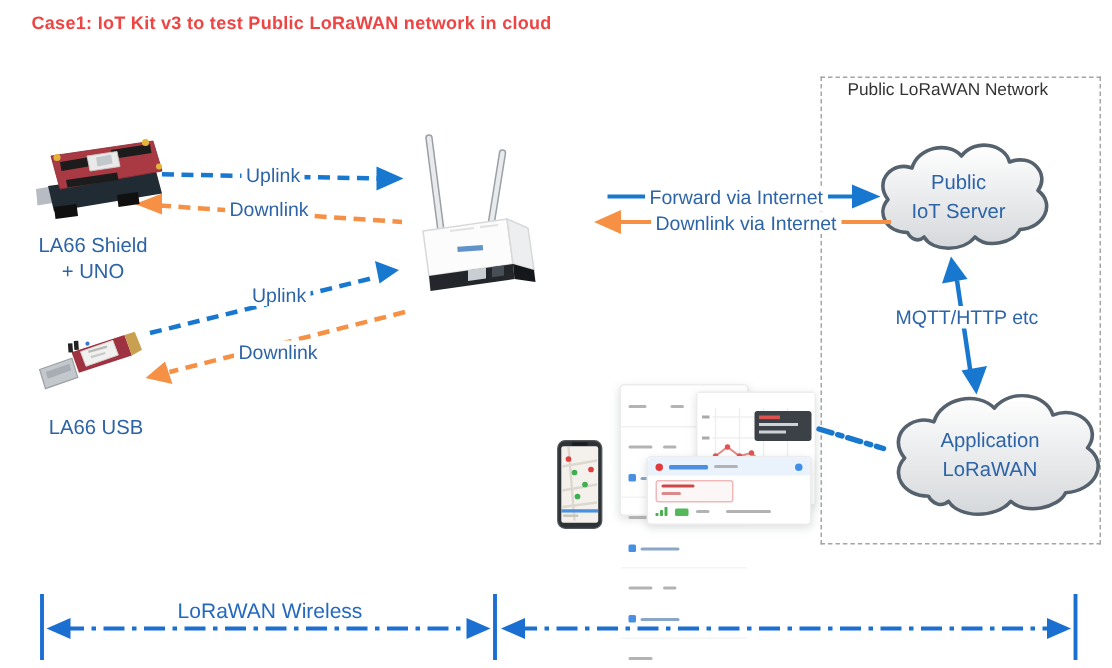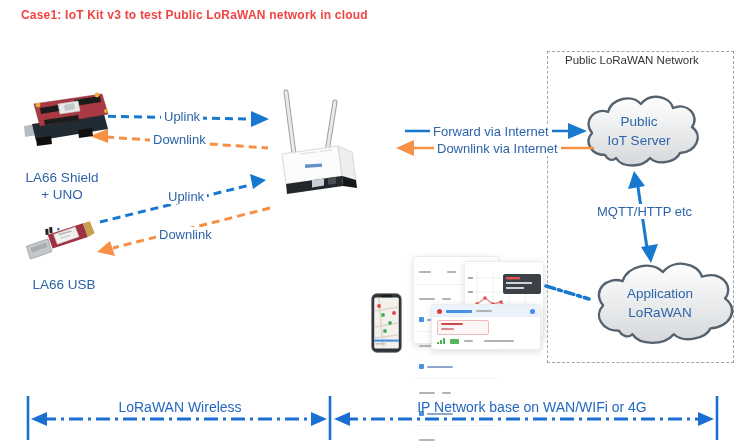--- a/index.html
+++ b/index.html
@@ -143,21 +143,21 @@
     <polygon points="16,26 84,16 90,36 22,48" fill="#a93a44" stroke="#8e2f38" stroke-width="0.6"></polygon>
     <polygon points="22,30 52,25 53,31 23,36" fill="#1c1c1c"></polygon>
     <polygon points="56,22 82,18 83,24 57,28" fill="#1c1c1c"></polygon>
     <polygon points="26,42 60,37 61,42 27,47" fill="#1c1c1c"></polygon>
     <polygon points="40,26 60,23 62,33 42,36" fill="#e9e9e9" stroke="#c9c9c9" stroke-width="0.6"></polygon>
     <polygon points="46,27 56,25 57,31 47,33" fill="#c2c7cb"></polygon>
     <circle cx="20" cy="27" r="2.4" fill="#e6b23c"></circle>
     <circle cx="79" cy="17" r="2.4" fill="#e6b23c"></circle>
     <circle cx="88" cy="33" r="2" fill="#e6b23c"></circle>
   </svg>
-  <div class="abs dev-label" style="left:10px;top:169px;width:104px;">
+  <div class="abs dev-label" style="left:10px;top:155px;width:104px;">
     <div>LA66 Shield</div>
     <div>+ UNO</div>
   </div>
 
   <svg class="abs" style="left:18px;top:206px;" width="84" height="66" viewBox="0 0 84 66">
     <g transform="rotate(-4 42 33)">
       <polygon points="8,38 30,32 33,45 11,51" fill="#c3c8cd" stroke="#9aa0a5" stroke-width="0.8"></polygon>
       <polygon points="12,40 28,35.5 29,40 13,44.5" fill="#a7adb3"></polygon>
       <polygon points="30,28 66,19 70,33 34,42" fill="#9e3240"></polygon>
       <rect x="28" y="22" width="3" height="6" fill="#222"></rect>
@@ -288,15 +288,14 @@
       </g>
     <g fill="#e04040">
         <circle cx="8" cy="13" r="1.9"></circle>
         <circle cx="23" cy="20" r="1.9"></circle>
       </g>
     <rect x="3.2" y="46.5" width="24.6" height="2.2" fill="#4a90e2"></rect>
     <rect x="4.5" y="50" width="10" height="1.6" fill="#c9c4bb"></rect>
   </svg>
 
   <div class="abs span-label" style="left:36px;top:399px;width:288px;">LoRaWAN Wireless</div>
-  <div class="abs span-label" style="left:352px;top:399px;width:360px;">IP Network base on WAN/WIFi or 4G</div>
 
 </div>
 
 </body></html>

